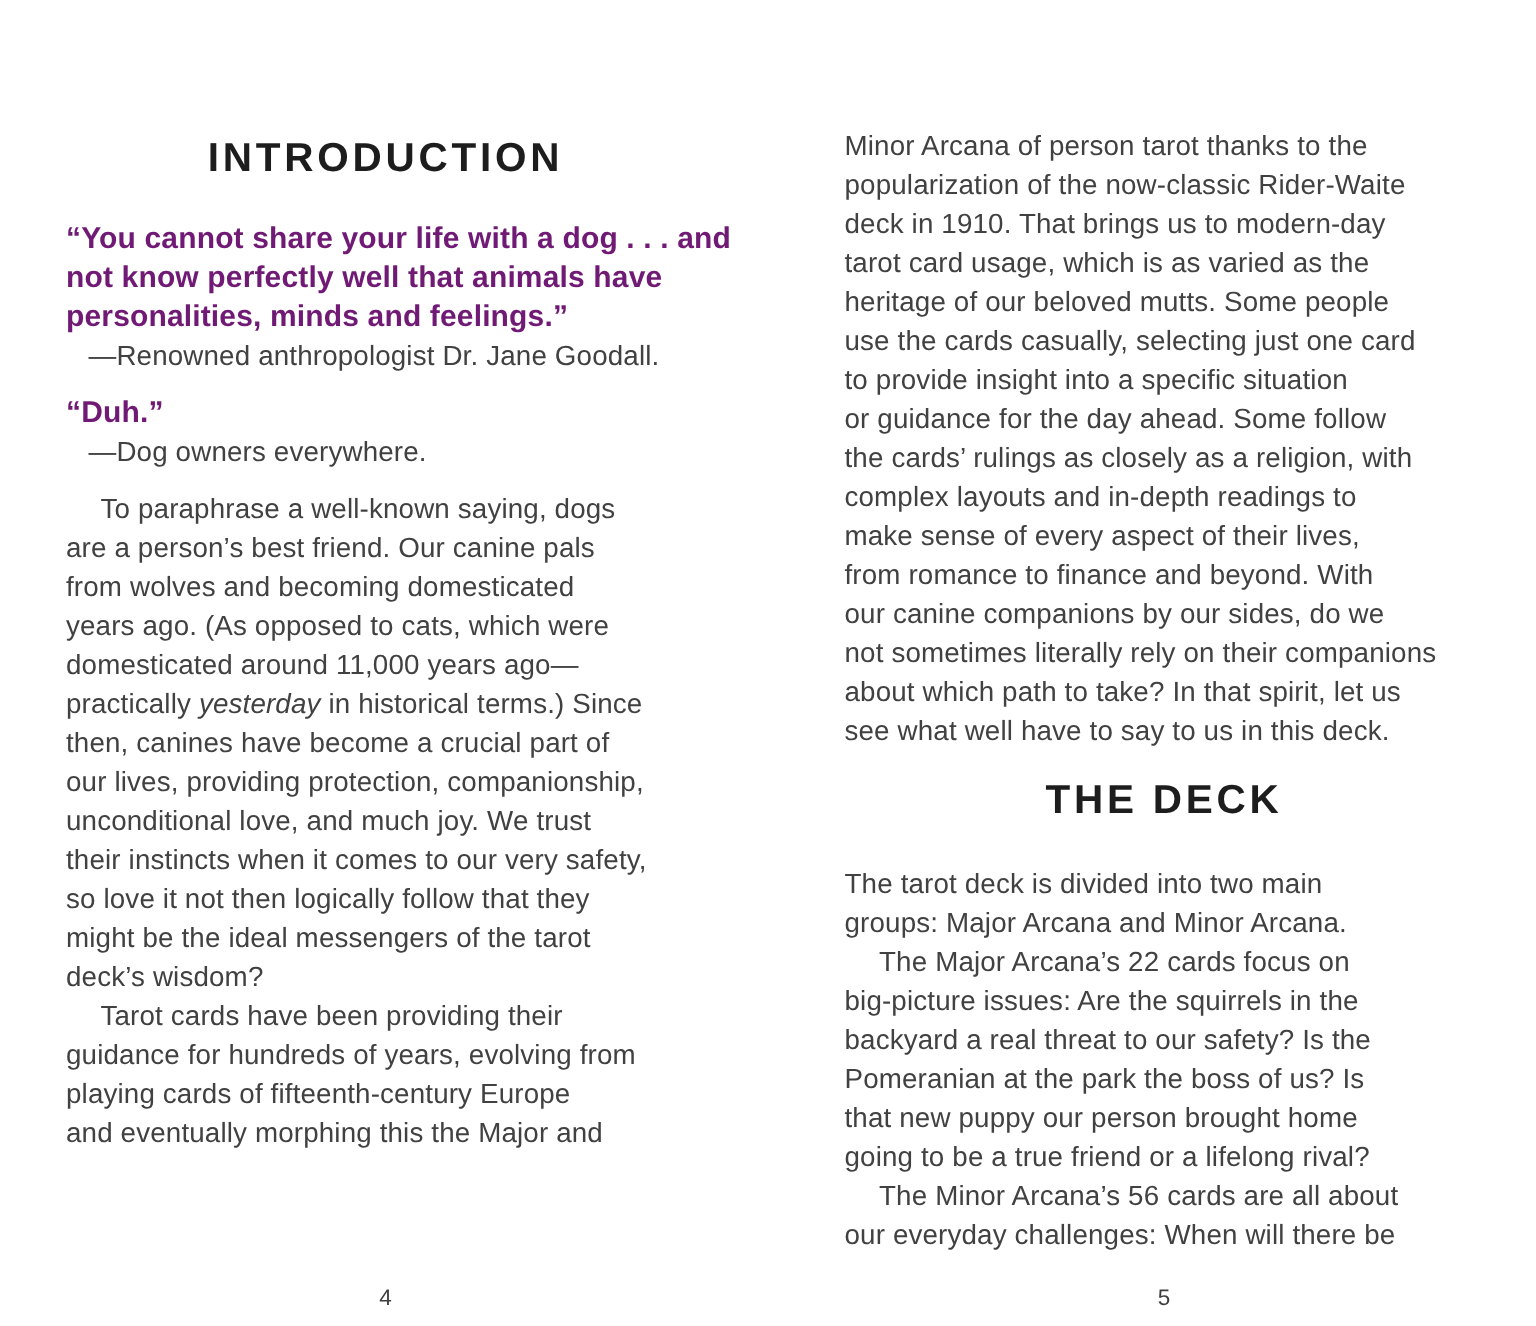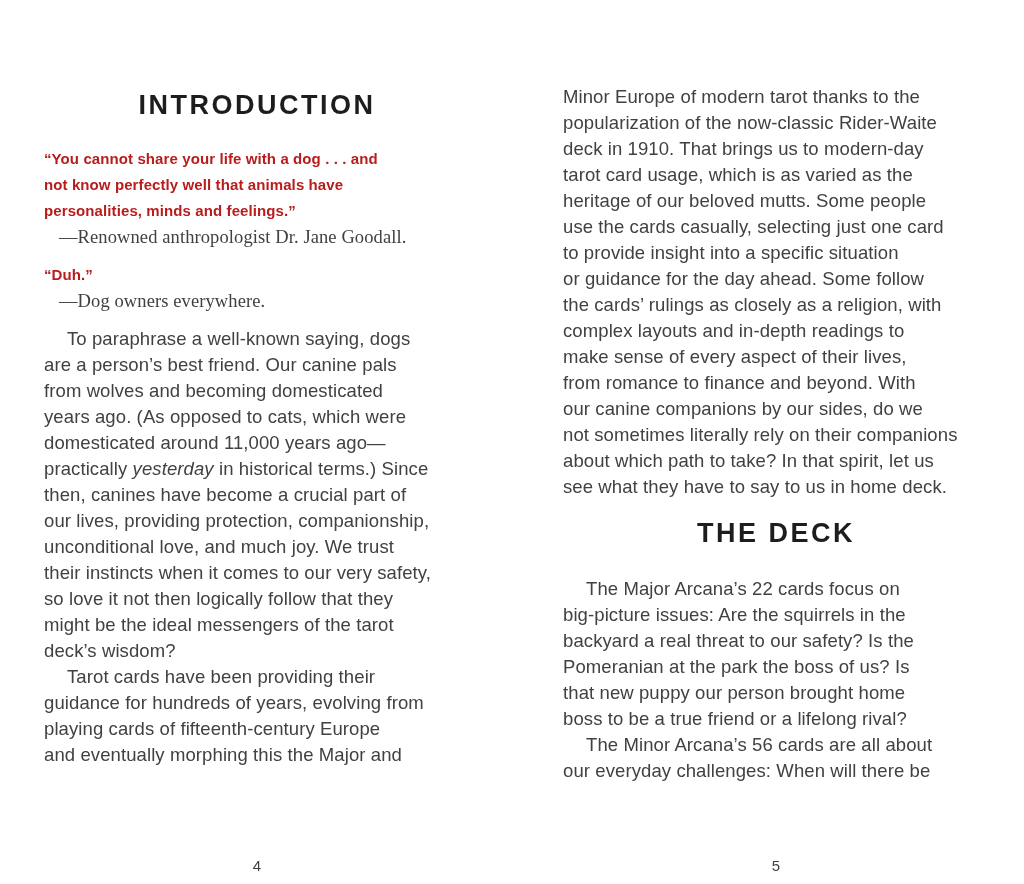--- a/index.html
+++ b/index.html
@@ -42,24 +42,24 @@
     font-size: 18.5px;
     line-height: 26px;
     letter-spacing: 0.1px;
     white-space: nowrap;
     color: #414141;
   }
 
   .epigraph { margin: 0 0 12px 0; }
   .epigraph .quote .line {
     font-weight: 700;
-    font-size: 15px;
-    color: #b91c1c;
+    font-size: 20px;
+    color: #701a75;
   }
-  .epigraph .attribution { padding-left: 15px; font-family: Liberation Serif, serif; }
+  .epigraph .attribution { padding-left: 15px; }
 
   .para { margin: 0; }
   .para.indent .line:first-child { padding-left: 23px; }
   .para.top { margin-top: 72px; }
 
   .line i { font-style: italic; }
 
   .page-number {
     position: absolute;
     left: 0;
@@ -116,48 +116,52 @@
         <div class="line">guidance for hundreds of years, evolving from</div>
         <div class="line">playing cards of fifteenth-century Europe</div>
         <div class="line">and eventually morphing this the Major and</div>
       </div>
 
     <div class="page-number">4</div>
   </section>
 
   <section class="page page-right">
     <div class="para top">
-        <div class="line">Minor Europe of modern tarot thanks to the</div>
+        <div class="line">Minor Arcana of person tarot thanks to the</div>
         <div class="line">popularization of the now-classic Rider-Waite</div>
         <div class="line">deck in 1910. That brings us to modern-day</div>
         <div class="line">tarot card usage, which is as varied as the</div>
         <div class="line">heritage of our beloved mutts. Some people</div>
         <div class="line">use the cards casually, selecting just one card</div>
         <div class="line">to provide insight into a specific situation</div>
         <div class="line">or guidance for the day ahead. Some follow</div>
         <div class="line">the cards’ rulings as closely as a religion, with</div>
         <div class="line">complex layouts and in-depth readings to</div>
         <div class="line">make sense of every aspect of their lives,</div>
         <div class="line">from romance to finance and beyond. With</div>
         <div class="line">our canine companions by our sides, do we</div>
         <div class="line">not sometimes literally rely on their companions</div>
         <div class="line">about which path to take? In that spirit, let us</div>
-        <div class="line">see what they have to say to us in home deck.</div>
+        <div class="line">see what well have to say to us in this deck.</div>
       </div>
 
     <h2 class="chapter-heading">THE DECK</h2>
 
+    <div class="para">
+        <div class="line">The tarot deck is divided into two main</div>
+        <div class="line">groups: Major Arcana and Minor Arcana.</div>
+      </div>
 
     <div class="para indent">
         <div class="line">The Major Arcana’s 22 cards focus on</div>
         <div class="line">big-picture issues: Are the squirrels in the</div>
         <div class="line">backyard a real threat to our safety? Is the</div>
         <div class="line">Pomeranian at the park the boss of us? Is</div>
         <div class="line">that new puppy our person brought home</div>
-        <div class="line">boss to be a true friend or a lifelong rival?</div>
+        <div class="line">going to be a true friend or a lifelong rival?</div>
       </div>
 
     <div class="para indent">
         <div class="line">The Minor Arcana’s 56 cards are all about</div>
         <div class="line">our everyday challenges: When will there be</div>
       </div>
 
     <div class="page-number">5</div>
   </section>
 

